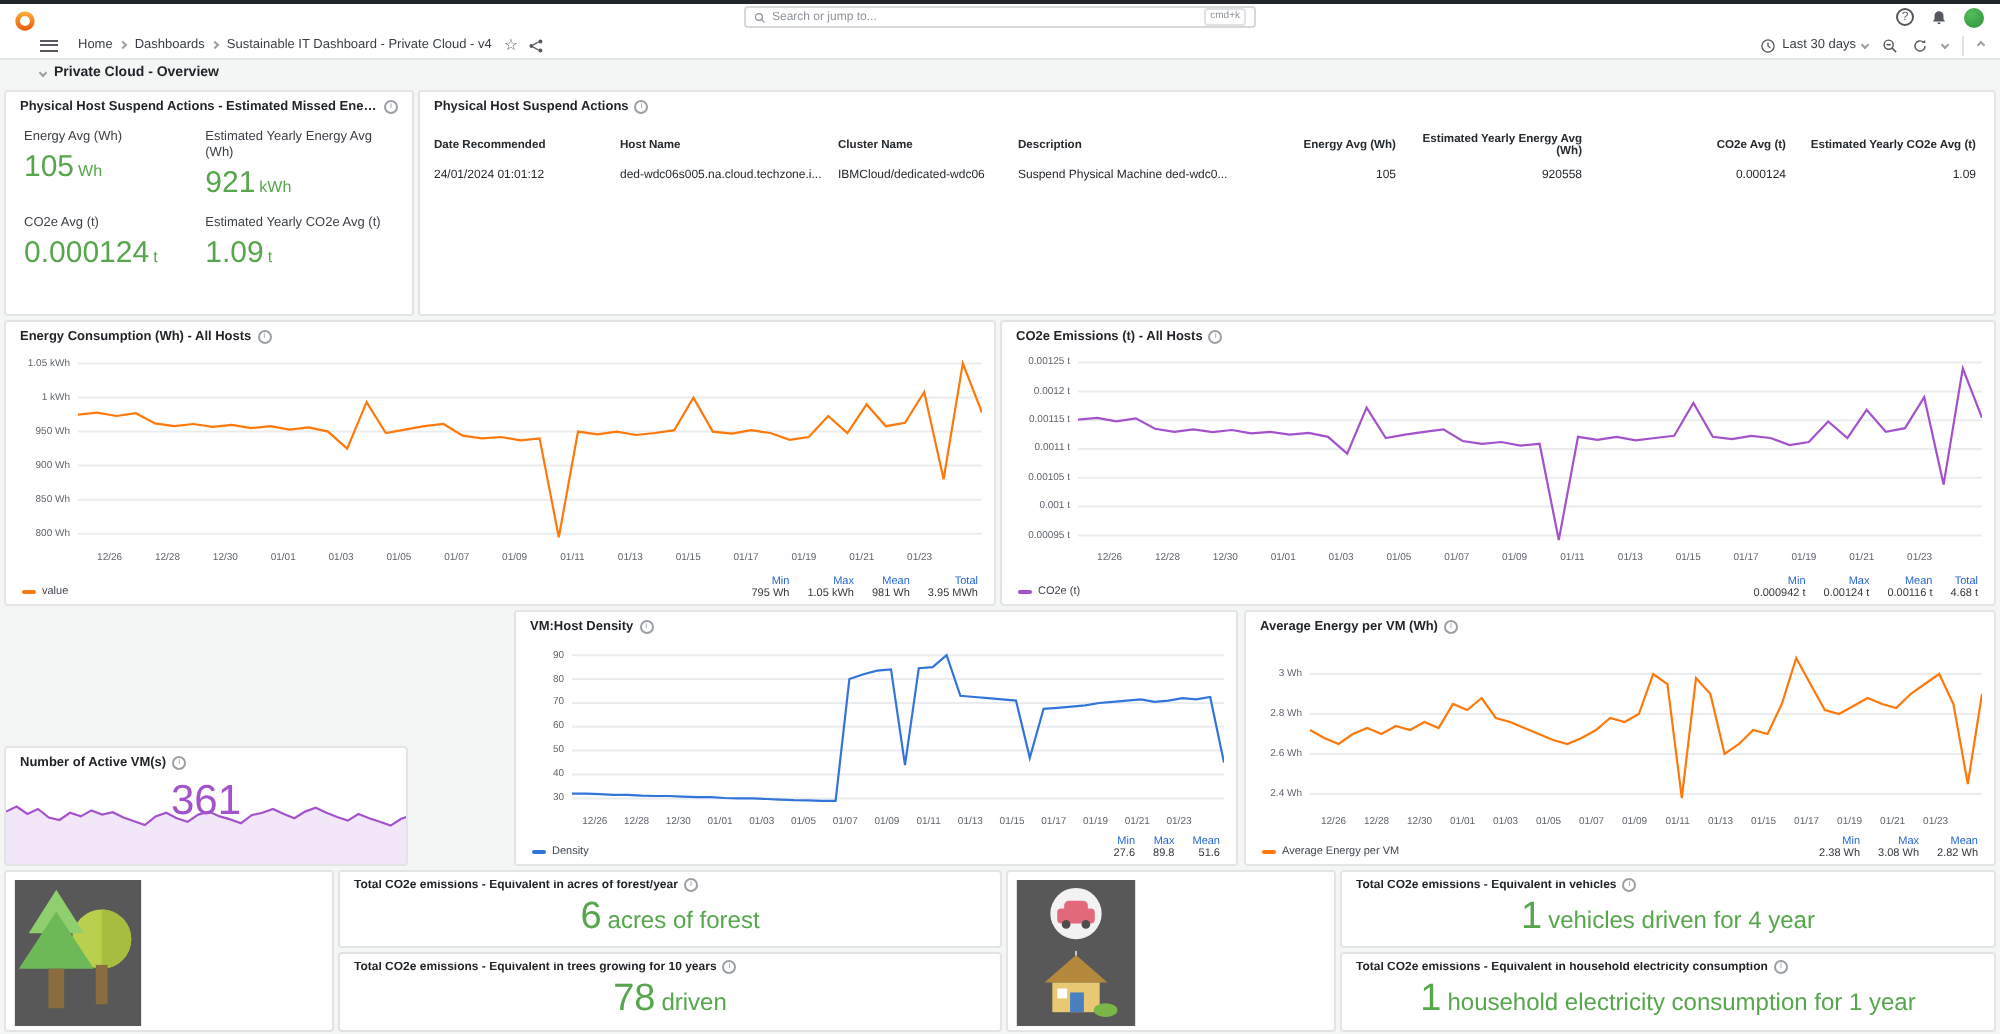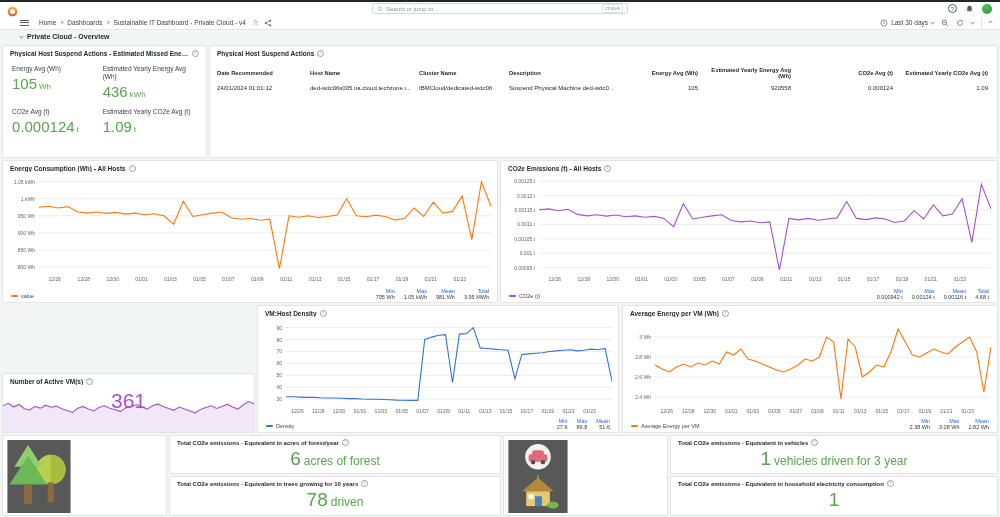--- a/index.html
+++ b/index.html
@@ -170,21 +170,21 @@
       <div class="scell">
         <div class="slabel">Energy Avg (Wh)</div>
         <div class="sval" style="color:#56a64b;">
             <span class="num">105</span>
             <span class="unit">Wh</span>
           </div>
       </div>
       <div class="scell">
         <div class="slabel">Estimated Yearly Energy Avg (Wh)</div>
         <div class="sval" style="color:#56a64b;">
-            <span class="num">436</span>
+            <span class="num">921</span>
             <span class="unit">kWh</span>
           </div>
       </div>
       <div class="scell">
         <div class="slabel">CO2e Avg (t)</div>
         <div class="sval" style="color:#56a64b;">
             <span class="num">0.000124</span>
             <span class="unit">t</span>
           </div>
       </div>
@@ -357,21 +357,21 @@
           <span class="stat-val">0.00116 t</span>
         </span>
         <span class="stat-col">
           <span class="stat-lab">Total</span>
           <span class="stat-val">4.68 t</span>
         </span>
       </div>
   </section>
 
 
-  <section class="panel" style="left:2px;top:373px;width:253px;height:60px;">
+  <section class="panel" style="left:2px;top:373px;width:202px;height:60px;">
     <div class="phead">
         <span class="ptitle">Number of Active VM(s)</span>
         <i class="iico">i</i>
       </div>
     <div class="bigval" style="top:10px;height:34px;font-size:21px;color:#a352cc;">361</div>
     <div class="spark" style="height:36px;">
         <svg width="251" height="36" style="display:block">
           <polygon fill="rgba(163,82,204,0.14)" points="0,36 0.0,9.8 5.3,7.3 10.7,11.0 16.0,8.5 21.4,12.8 26.7,14.0 32.0,10.4 37.4,12.2 42.7,9.2 48.1,11.3 53.4,10.1 58.7,12.8 64.1,14.6 69.4,16.5 74.8,12.2 80.1,10.4 85.4,13.1 90.8,14.9 96.1,11.3 101.5,9.8 106.8,12.2 112.1,13.7 117.5,15.6 122.8,11.6 128.2,10.4 133.5,8.5 138.9,11.0 144.2,13.1 149.5,9.8 154.9,7.9 160.2,10.4 165.6,12.5 170.9,14.3 176.2,11.0 181.6,13.1 186.9,14.9 192.3,16.8 197.6,13.4 202.9,11.6 208.3,9.8 213.6,12.5 219.0,10.4 224.3,8.2 229.6,11.0 235.0,13.1 240.3,8.8 245.7,5.5 251.0,7.9 251,36"></polygon>
           <polyline fill="none" stroke="#a352cc" stroke-width="1.1" points="0.0,9.8 5.3,7.3 10.7,11.0 16.0,8.5 21.4,12.8 26.7,14.0 32.0,10.4 37.4,12.2 42.7,9.2 48.1,11.3 53.4,10.1 58.7,12.8 64.1,14.6 69.4,16.5 74.8,12.2 80.1,10.4 85.4,13.1 90.8,14.9 96.1,11.3 101.5,9.8 106.8,12.2 112.1,13.7 117.5,15.6 122.8,11.6 128.2,10.4 133.5,8.5 138.9,11.0 144.2,13.1 149.5,9.8 154.9,7.9 160.2,10.4 165.6,12.5 170.9,14.3 176.2,11.0 181.6,13.1 186.9,14.9 192.3,16.8 197.6,13.4 202.9,11.6 208.3,9.8 213.6,12.5 219.0,10.4 224.3,8.2 229.6,11.0 235.0,13.1 240.3,8.8 245.7,5.5 251.0,7.9"></polyline>
         </svg>
@@ -557,26 +557,27 @@
     </span>
   </section>
 
   <section class="panel" style="left:670px;top:435px;width:328px;height:39px;">
     <div class="phead" style="padding-top:3px;">
         <span class="ptitle" style="font-size:6px;">Total CO2e emissions - Equivalent in vehicles</span>
         <i class="iico">i</i>
       </div>
     <div class="eco-val">
         <span class="n">1</span>
-        <span class="t">vehicles driven for 3 year</span>
+        <span class="t">vehicles driven for 4 year</span>
       </div>
   </section>
 
   <section class="panel" style="left:670px;top:476px;width:328px;height:40px;">
     <div class="phead" style="padding-top:3px;">
         <span class="ptitle" style="font-size:6px;">Total CO2e emissions - Equivalent in household electricity consumption</span>
         <i class="iico">i</i>
       </div>
     <div class="eco-val">
         <span class="n">1</span>
+        <span class="t">household electricity consumption for 1 year</span>
       </div>
   </section>
 </div>
 
 </body></html>

